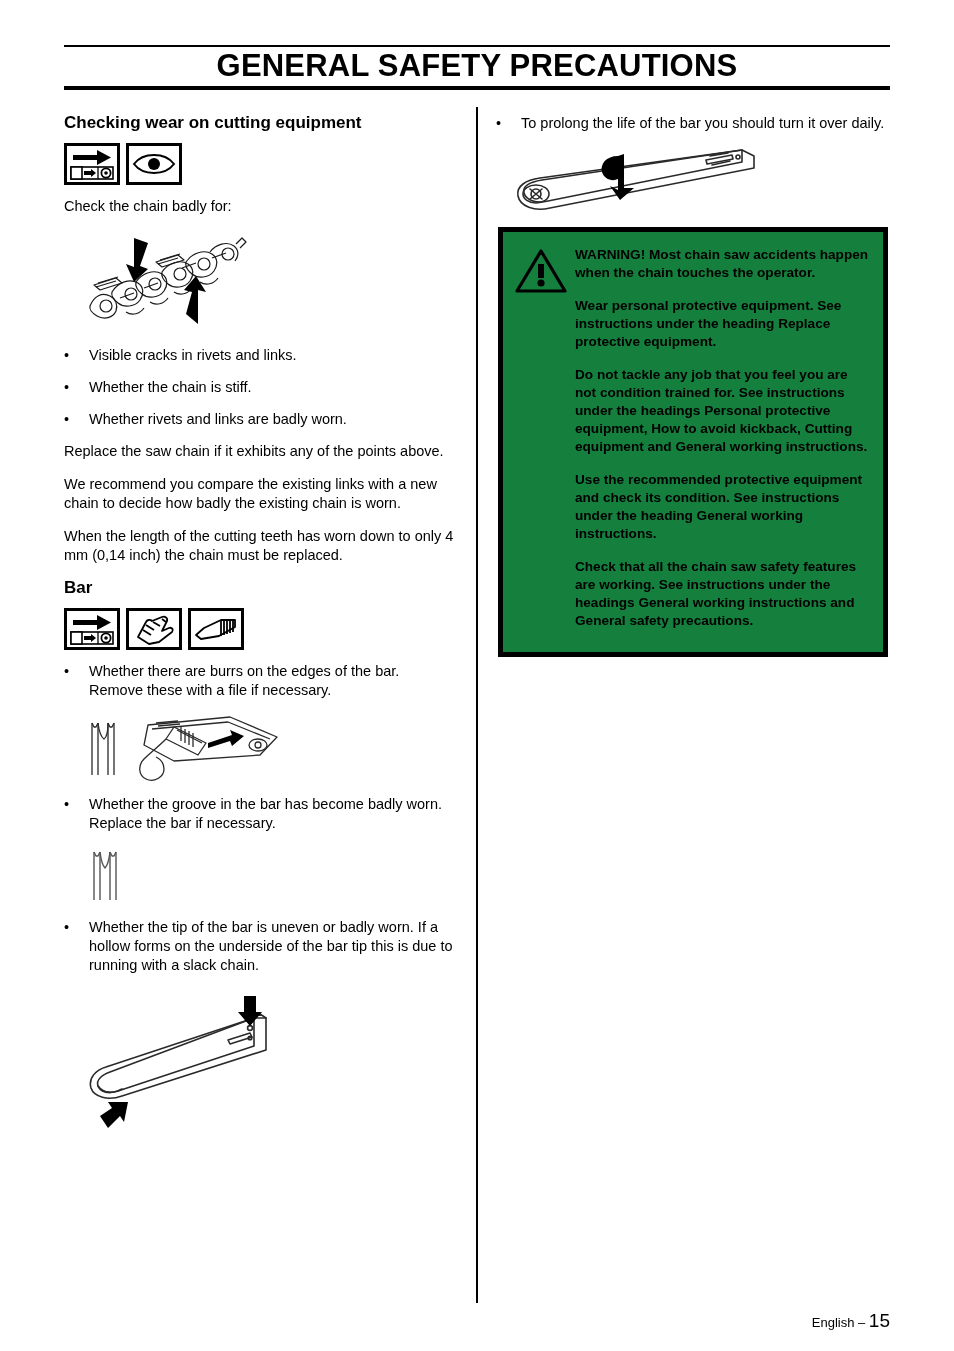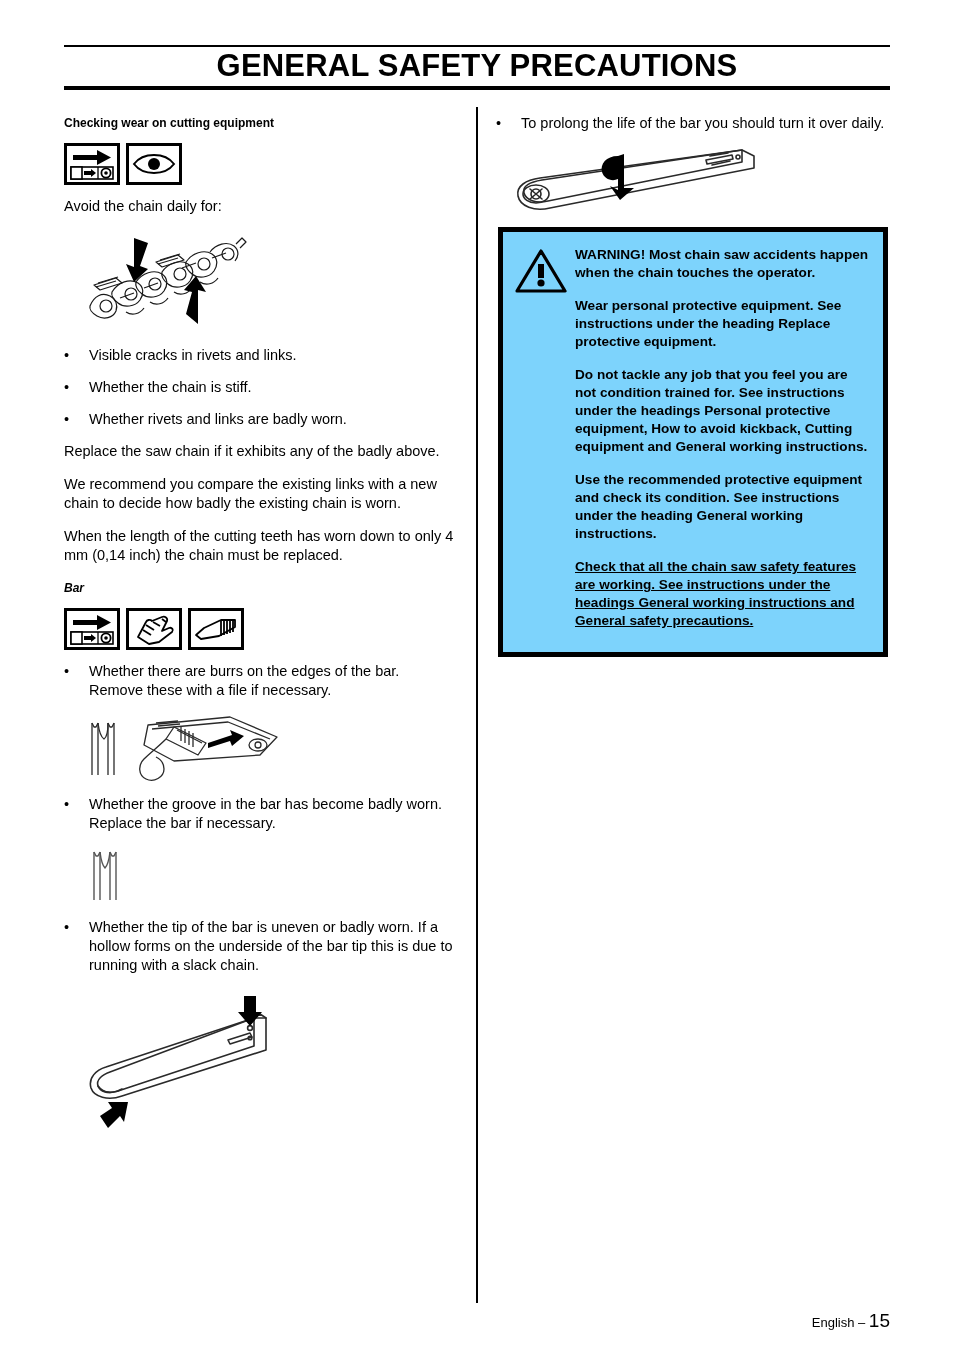--- a/index.html
+++ b/index.html
@@ -67,28 +67,27 @@
     position: absolute;
     left: 476px;
     top: 100px;
     width: 2px;
     height: 1196px;
     background: #000;
   }
 
   
   h2.sub-head {
-    font-size: 12px;
+    font-size: 17px;
     font-weight: bold;
     margin: 0 0 11px 0;
     line-height: 18px;
   }
   h2.sub-head.bar-head {
     margin-top: 0;
-    font-style: italic;
   }
   p.body {
     font-size: 14.5px;
     line-height: 19px;
     margin: 0 0 14px 0;
   }
   .bullet-row {
     display: flex;
     font-size: 14.5px;
     line-height: 19px;
@@ -129,41 +128,41 @@
   .illus-flip    { margin: 10px 0 0 14px; }
 
   
   .warning-box {
     position: absolute;
     left: 498px;
     top: 220px;
     width: 390px;
     box-sizing: border-box;
     border: 5px solid #000;
-    background: #7dd3fc;
+    background: #15803d;
     padding: 14px 14px 14px 12px;
     display: flex;
     align-items: flex-start;
   }
   .warning-icon {
     flex: 0 0 54px;
     width: 54px;
     padding-top: 2px;
   }
   .warning-body {
     flex: 1 1 auto;
     padding-left: 6px;
   }
   .warning-body p {
     font-size: 13.6px;
     font-weight: bold;
     line-height: 18px;
     margin: 0 0 15px 0;
   }
-  .warning-body p:last-child { margin-bottom: 8px; text-decoration: underline; }
+  .warning-body p:last-child { margin-bottom: 8px; }
 
   
   .footer {
     position: absolute;
     right: 64px;
     top: 1303px;
     text-align: right;
     white-space: nowrap;
   }
   .footer .lang {
@@ -206,21 +205,21 @@
         </svg>
       </div>
       <div class="icon-box">
         <svg width="50" height="36" viewBox="0 0 50 36">
           <path d="M5 18 C14 6, 36 6, 45 18 C36 30, 14 30, 5 18 Z" fill="#fff" stroke="#000" stroke-width="2"></path>
           <circle cx="25" cy="18" r="6" fill="#000"></circle>
         </svg>
       </div>
     </div>
 
-    <p class="body">Avoid the chain daily for:</p>
+    <p class="body">Check the chain badly for:</p>
 
     <div class="illus illus-chain">
       <svg width="175" height="102" viewBox="0 0 175 102">
         <g fill="none" stroke="#1a1a1a" stroke-width="1.2" stroke-linejoin="round">
 
           <path d="M8 76 C12 66, 20 62, 28 66 C34 69, 36 75, 34 81 C31 88, 22 90, 15 86 C10 83, 7 80, 8 76 Z"></path>
           <path d="M30 62 C36 52, 48 48, 56 53 C62 57, 62 64, 58 70 C53 77, 42 78, 36 73 C31 69, 29 65, 30 62 Z"></path>
           <path d="M54 52 C60 43, 72 39, 80 44 C86 48, 86 55, 82 61 C77 68, 66 69, 60 64 C55 60, 53 56, 54 52 Z"></path>
           <path d="M80 42 C86 33, 98 29, 106 34 C112 38, 112 45, 108 51 C103 58, 92 59, 86 54 C81 50, 79 46, 80 42 Z"></path>
           <path d="M104 32 C110 23, 122 19, 130 24 C136 28, 136 35, 132 41 C127 48, 116 49, 110 44 C105 40, 103 36, 104 32 Z"></path>
@@ -267,21 +266,21 @@
     </div>
     <div class="bullet-row">
       <span class="bullet-dot">•</span>
       <span class="bullet-text">Whether the chain is stiff.</span>
     </div>
     <div class="bullet-row">
       <span class="bullet-dot">•</span>
       <span class="bullet-text">Whether rivets and links are badly worn.</span>
     </div>
 
-    <p class="body">Replace the saw chain if it exhibits any of the badly above.</p>
+    <p class="body">Replace the saw chain if it exhibits any of the points above.</p>
     <p class="body">We recommend you compare the existing links with a new chain to decide how badly the existing chain is worn.</p>
     <p class="body">When the length of the cutting teeth has worn down to only 4 mm (0,14 inch) the chain must be replaced.</p>
 
     <h2 class="sub-head bar-head">Bar</h2>
 
     <div class="icon-row">
       <div class="icon-box">
         <svg width="50" height="36" viewBox="0 0 50 36">
           <path d="M6 9 L30 9 L30 4 L44 11.5 L30 19 L30 14 L6 14 Z" fill="#000"></path>
           <rect x="4" y="21" width="42" height="12" fill="none" stroke="#000" stroke-width="1.6"></rect>

